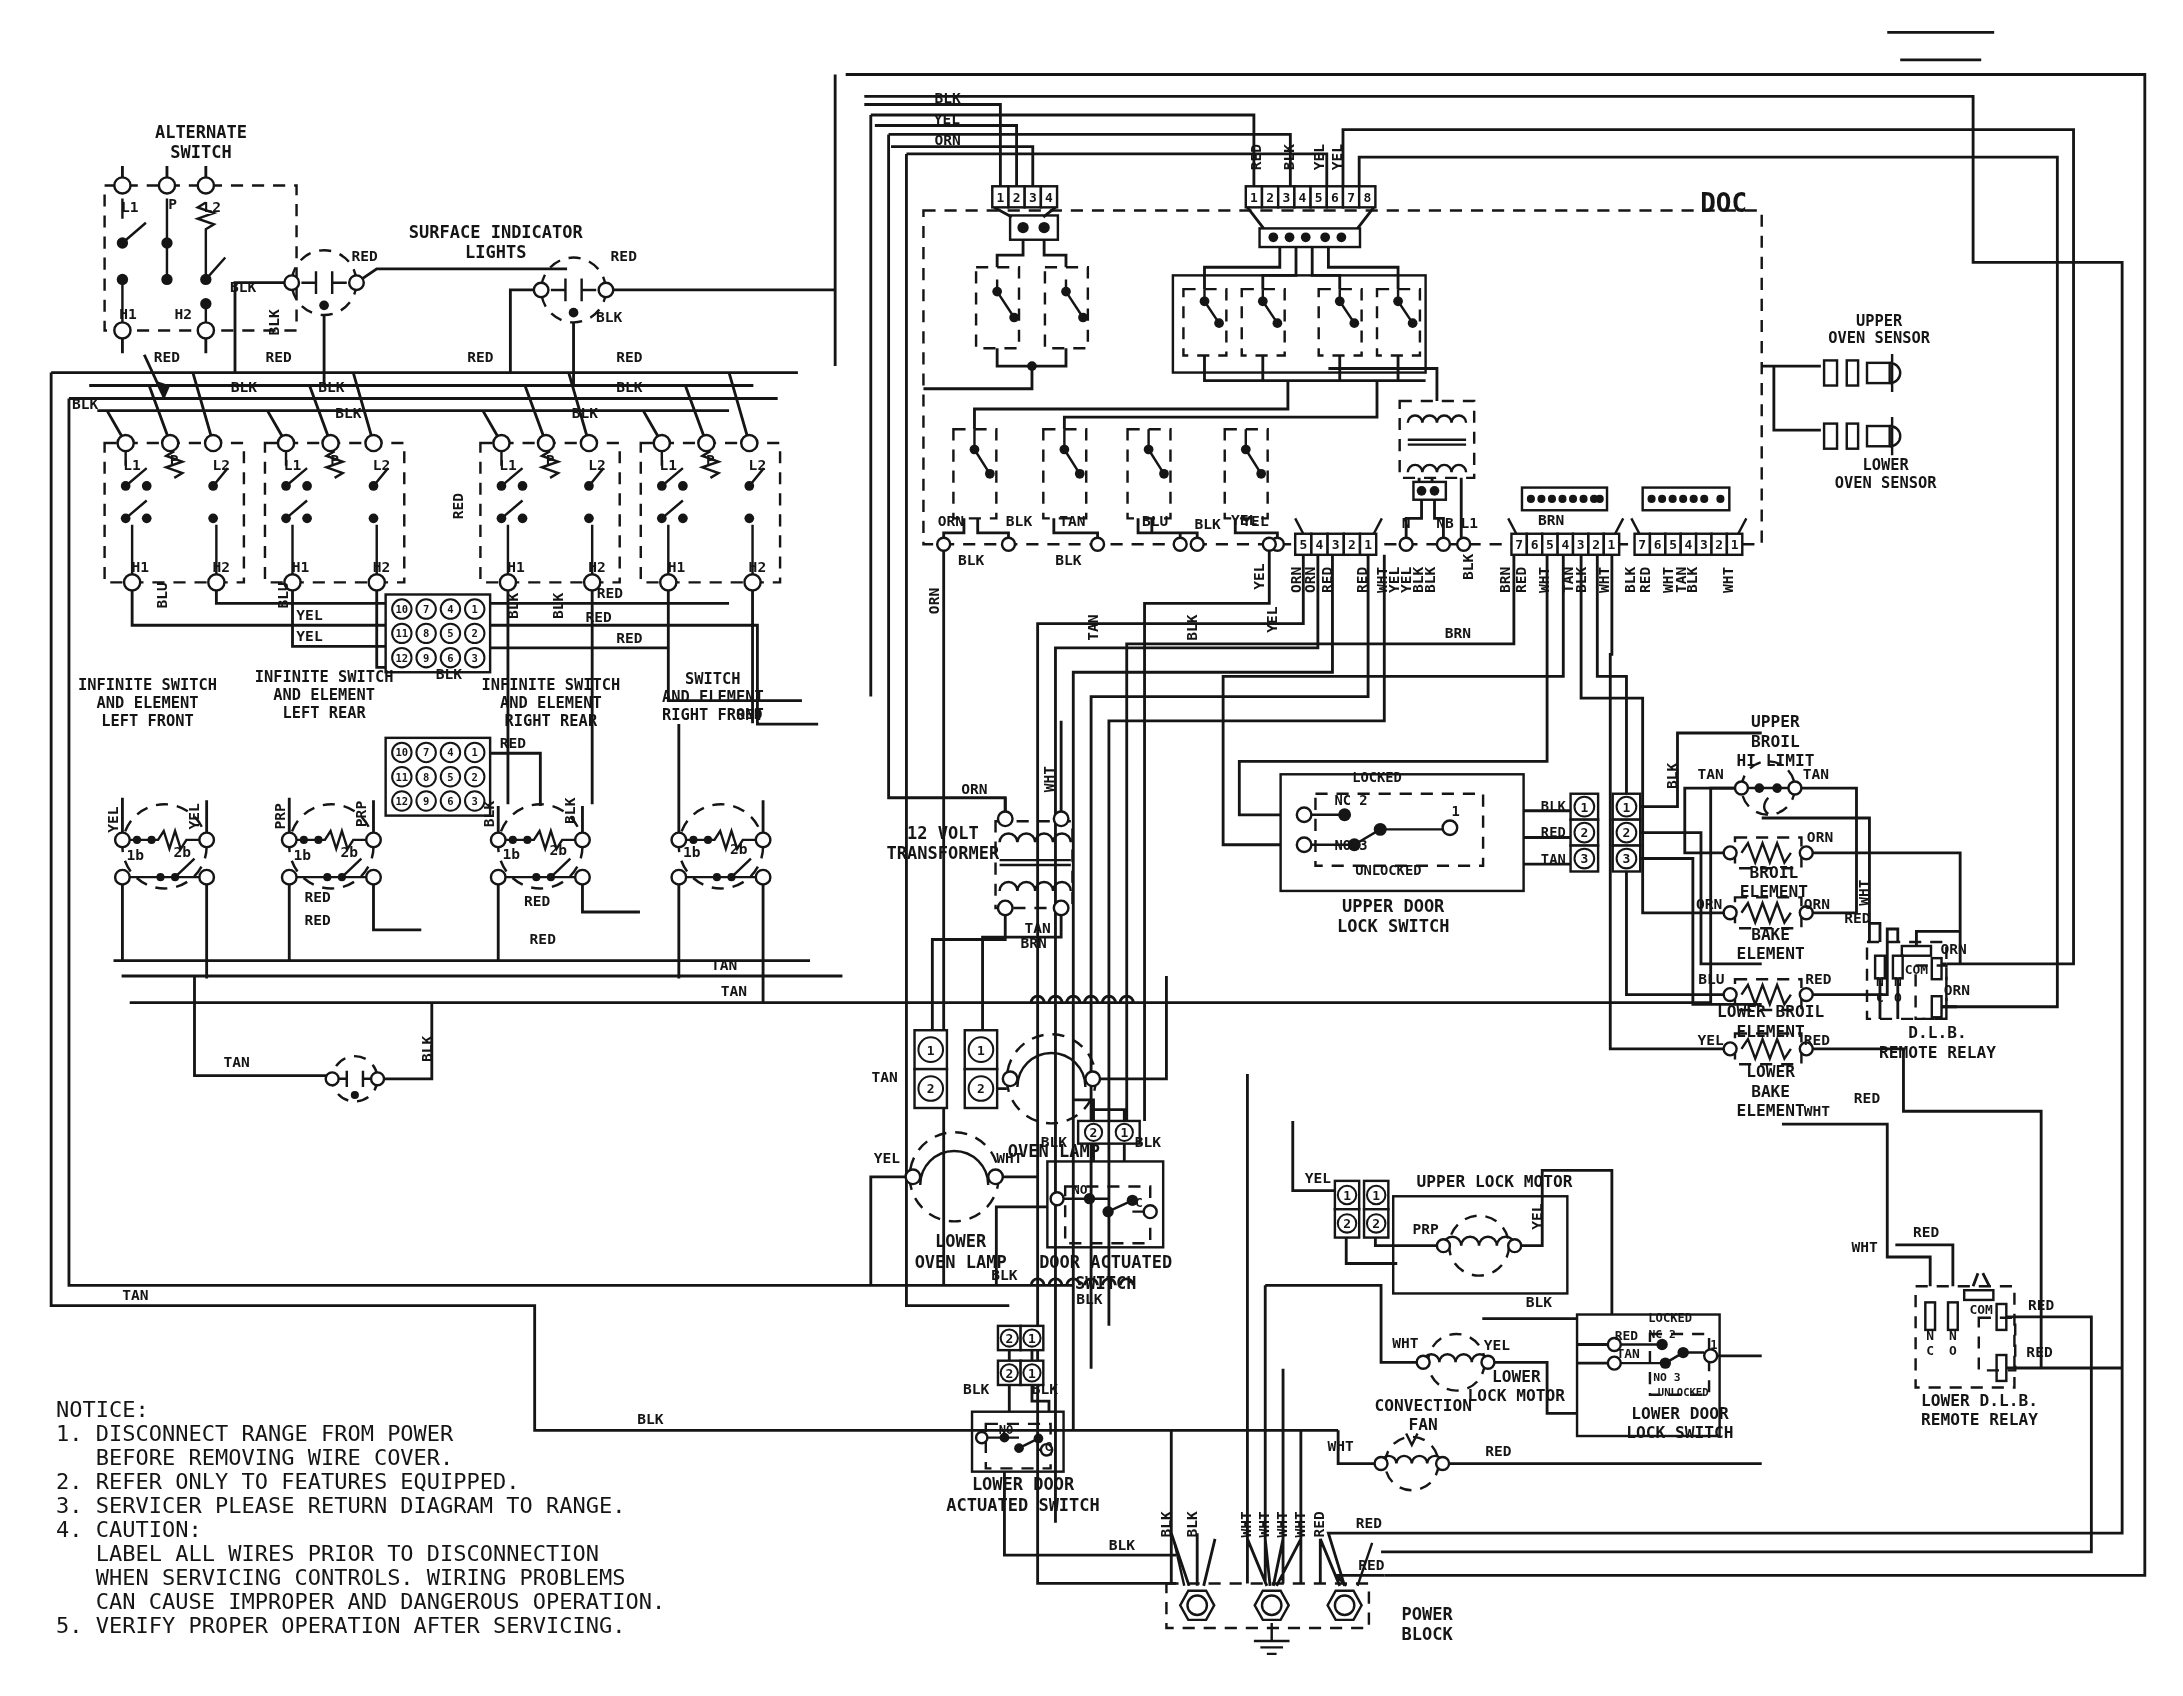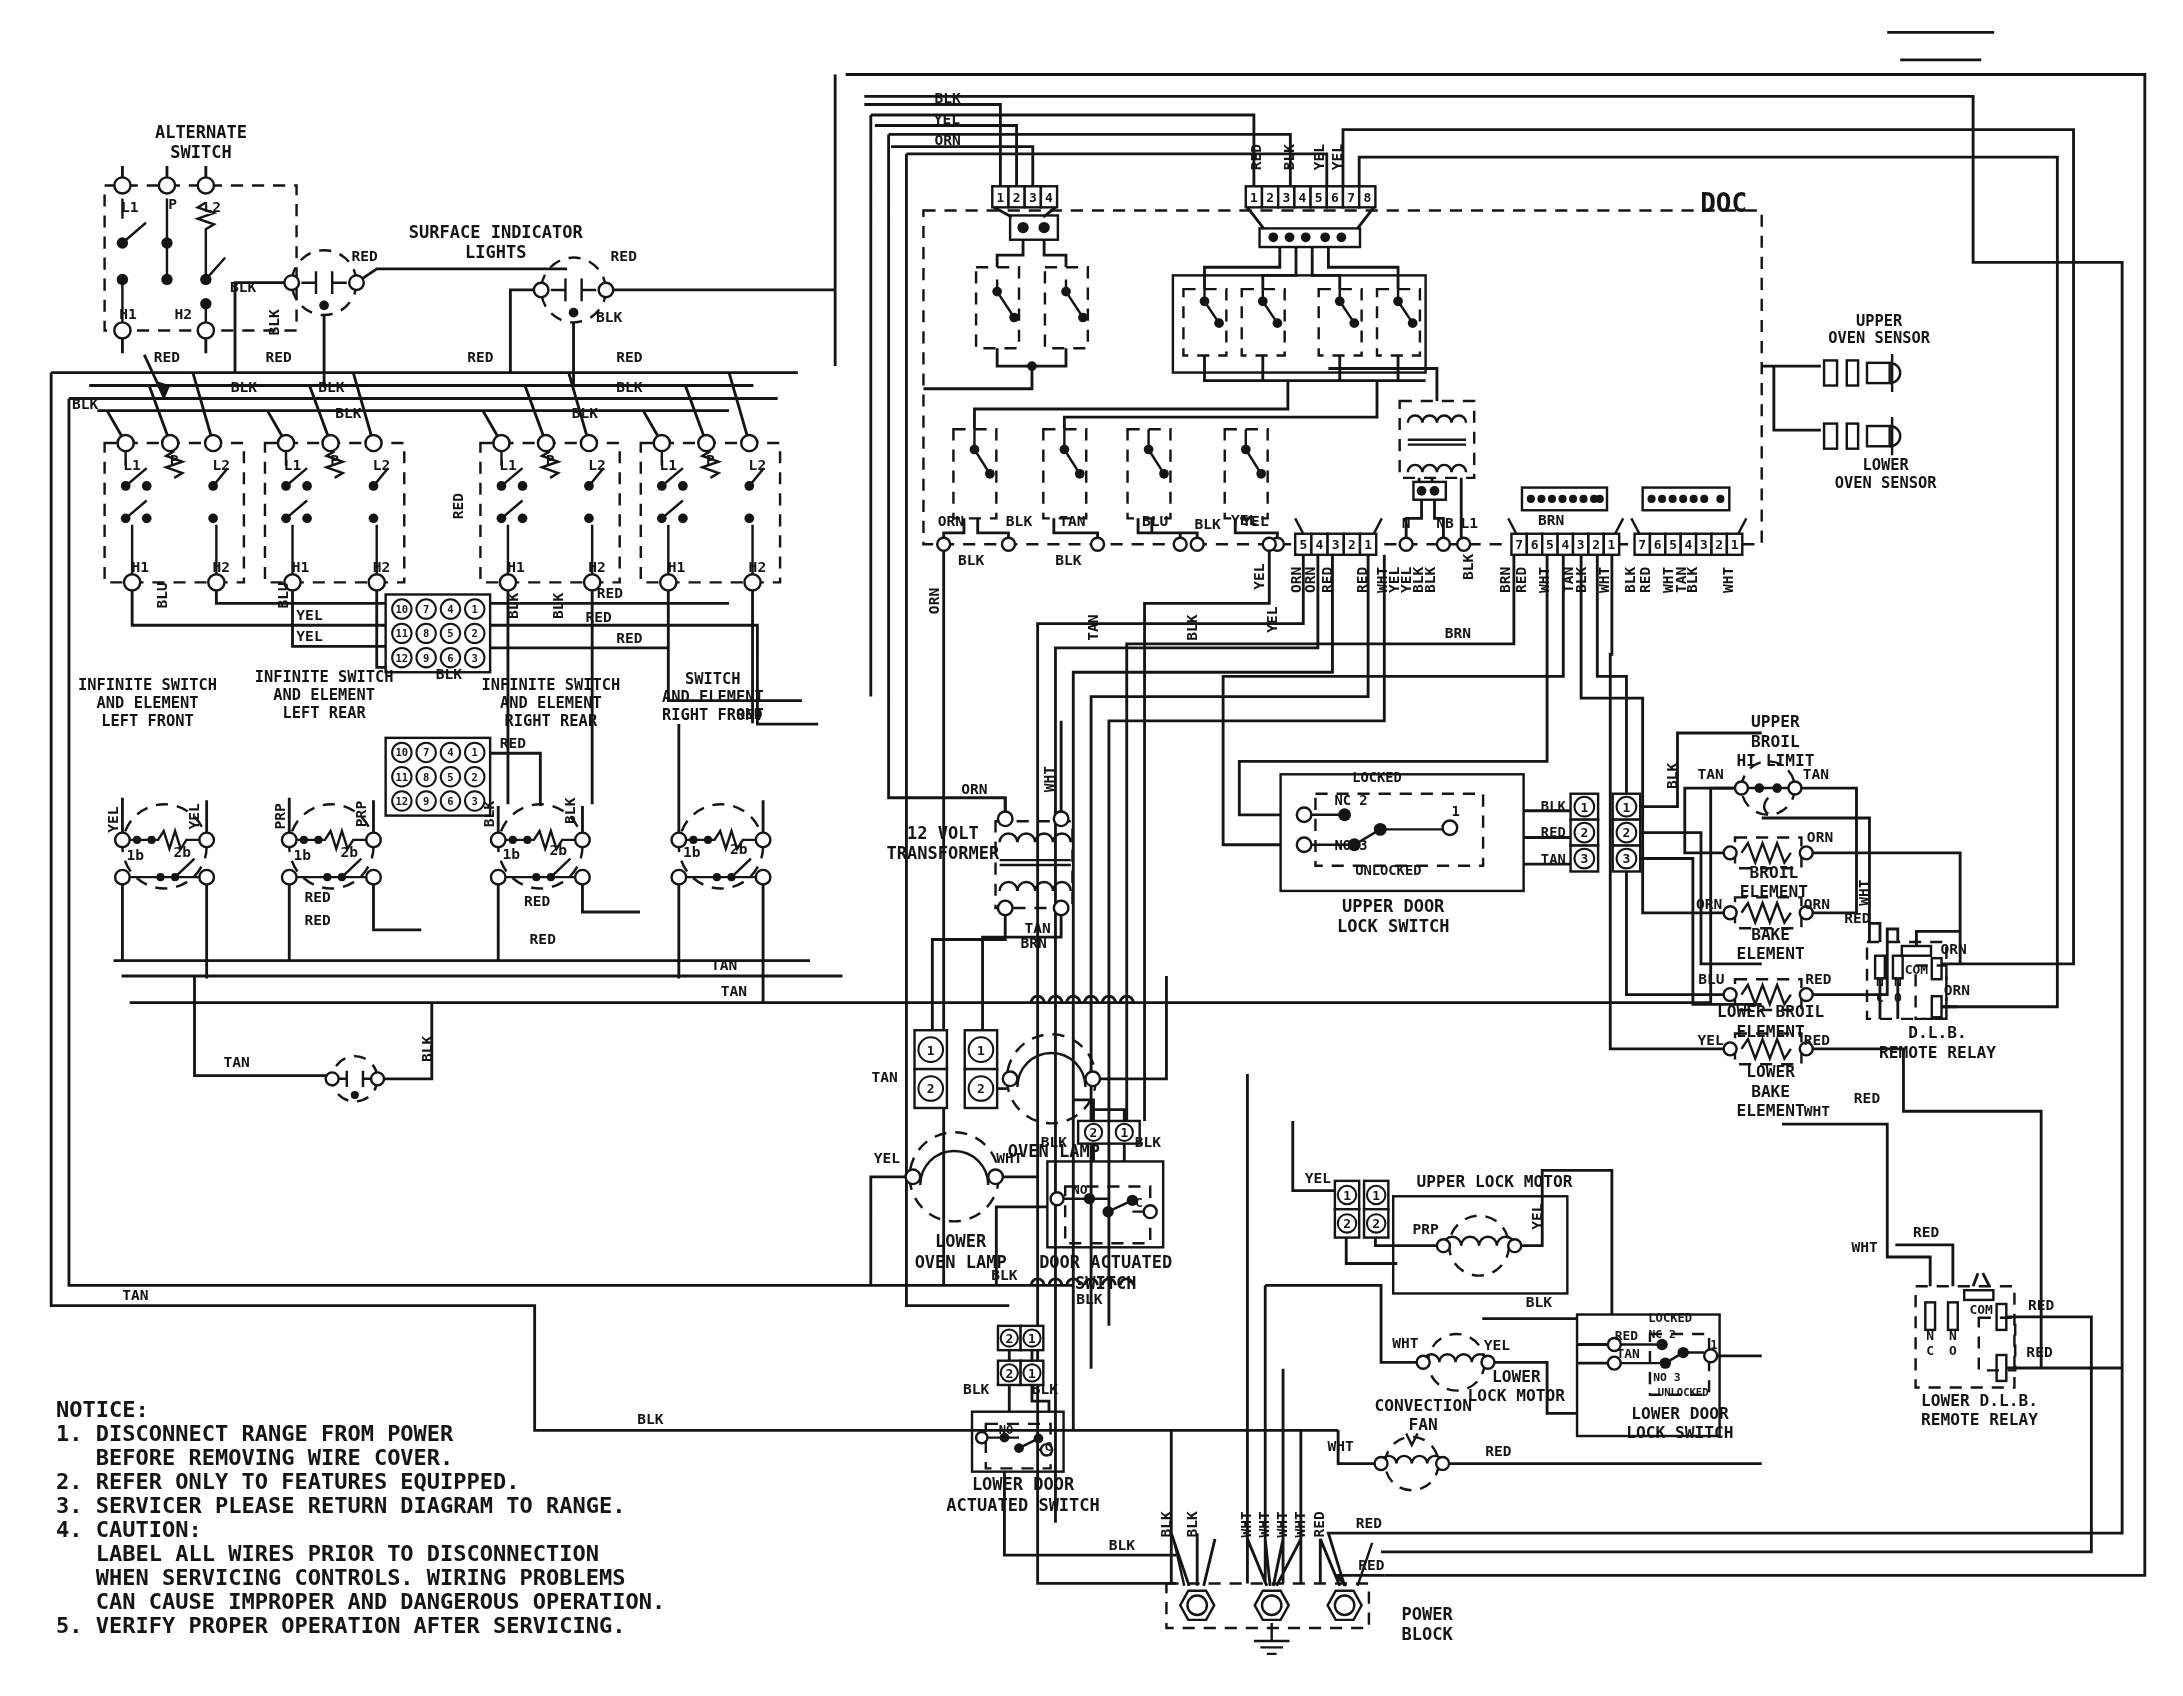--- a/index.html
+++ b/index.html
@@ -1,20 +1,20 @@
 <!DOCTYPE html>
 <html style="font-size:13px"><head>
 <meta charset="utf-8">
 <style>
   html,body{margin:0;padding:0;background:#fff;}
   #stage{position:relative;width:2183px;height:1696px;background:#ffffff;overflow:hidden;
          font-family:"DejaVu Sans Mono","Liberation Mono",monospace;}
   svg{position:absolute;left:0;top:0;}
   svg text{fill:#151515;font-family:"DejaVu Sans Mono","Liberation Mono",monospace;font-weight:bold;}
-  #notice-text{position:absolute;left:56px;top:1398px;font-size:22px;font-weight:bold;color:#151515;
+  #notice-text{position:absolute;left:56px;top:1398px;font-size:22px;font-weight:normal;color:#151515;
                line-height:24px;white-space:pre;letter-spacing:0px;}
 </style>
 </head>
 <body>
 
 <div id="stage">
 <svg id="diagram-svg" width="2183" height="1696" viewBox="0 0 2695 2094">
 
   <g stroke="#151515" stroke-width="3.5" fill="none">
     <path d="M63,460 H985 M110,476 H930 M85,492 H960 M120,507 H900

